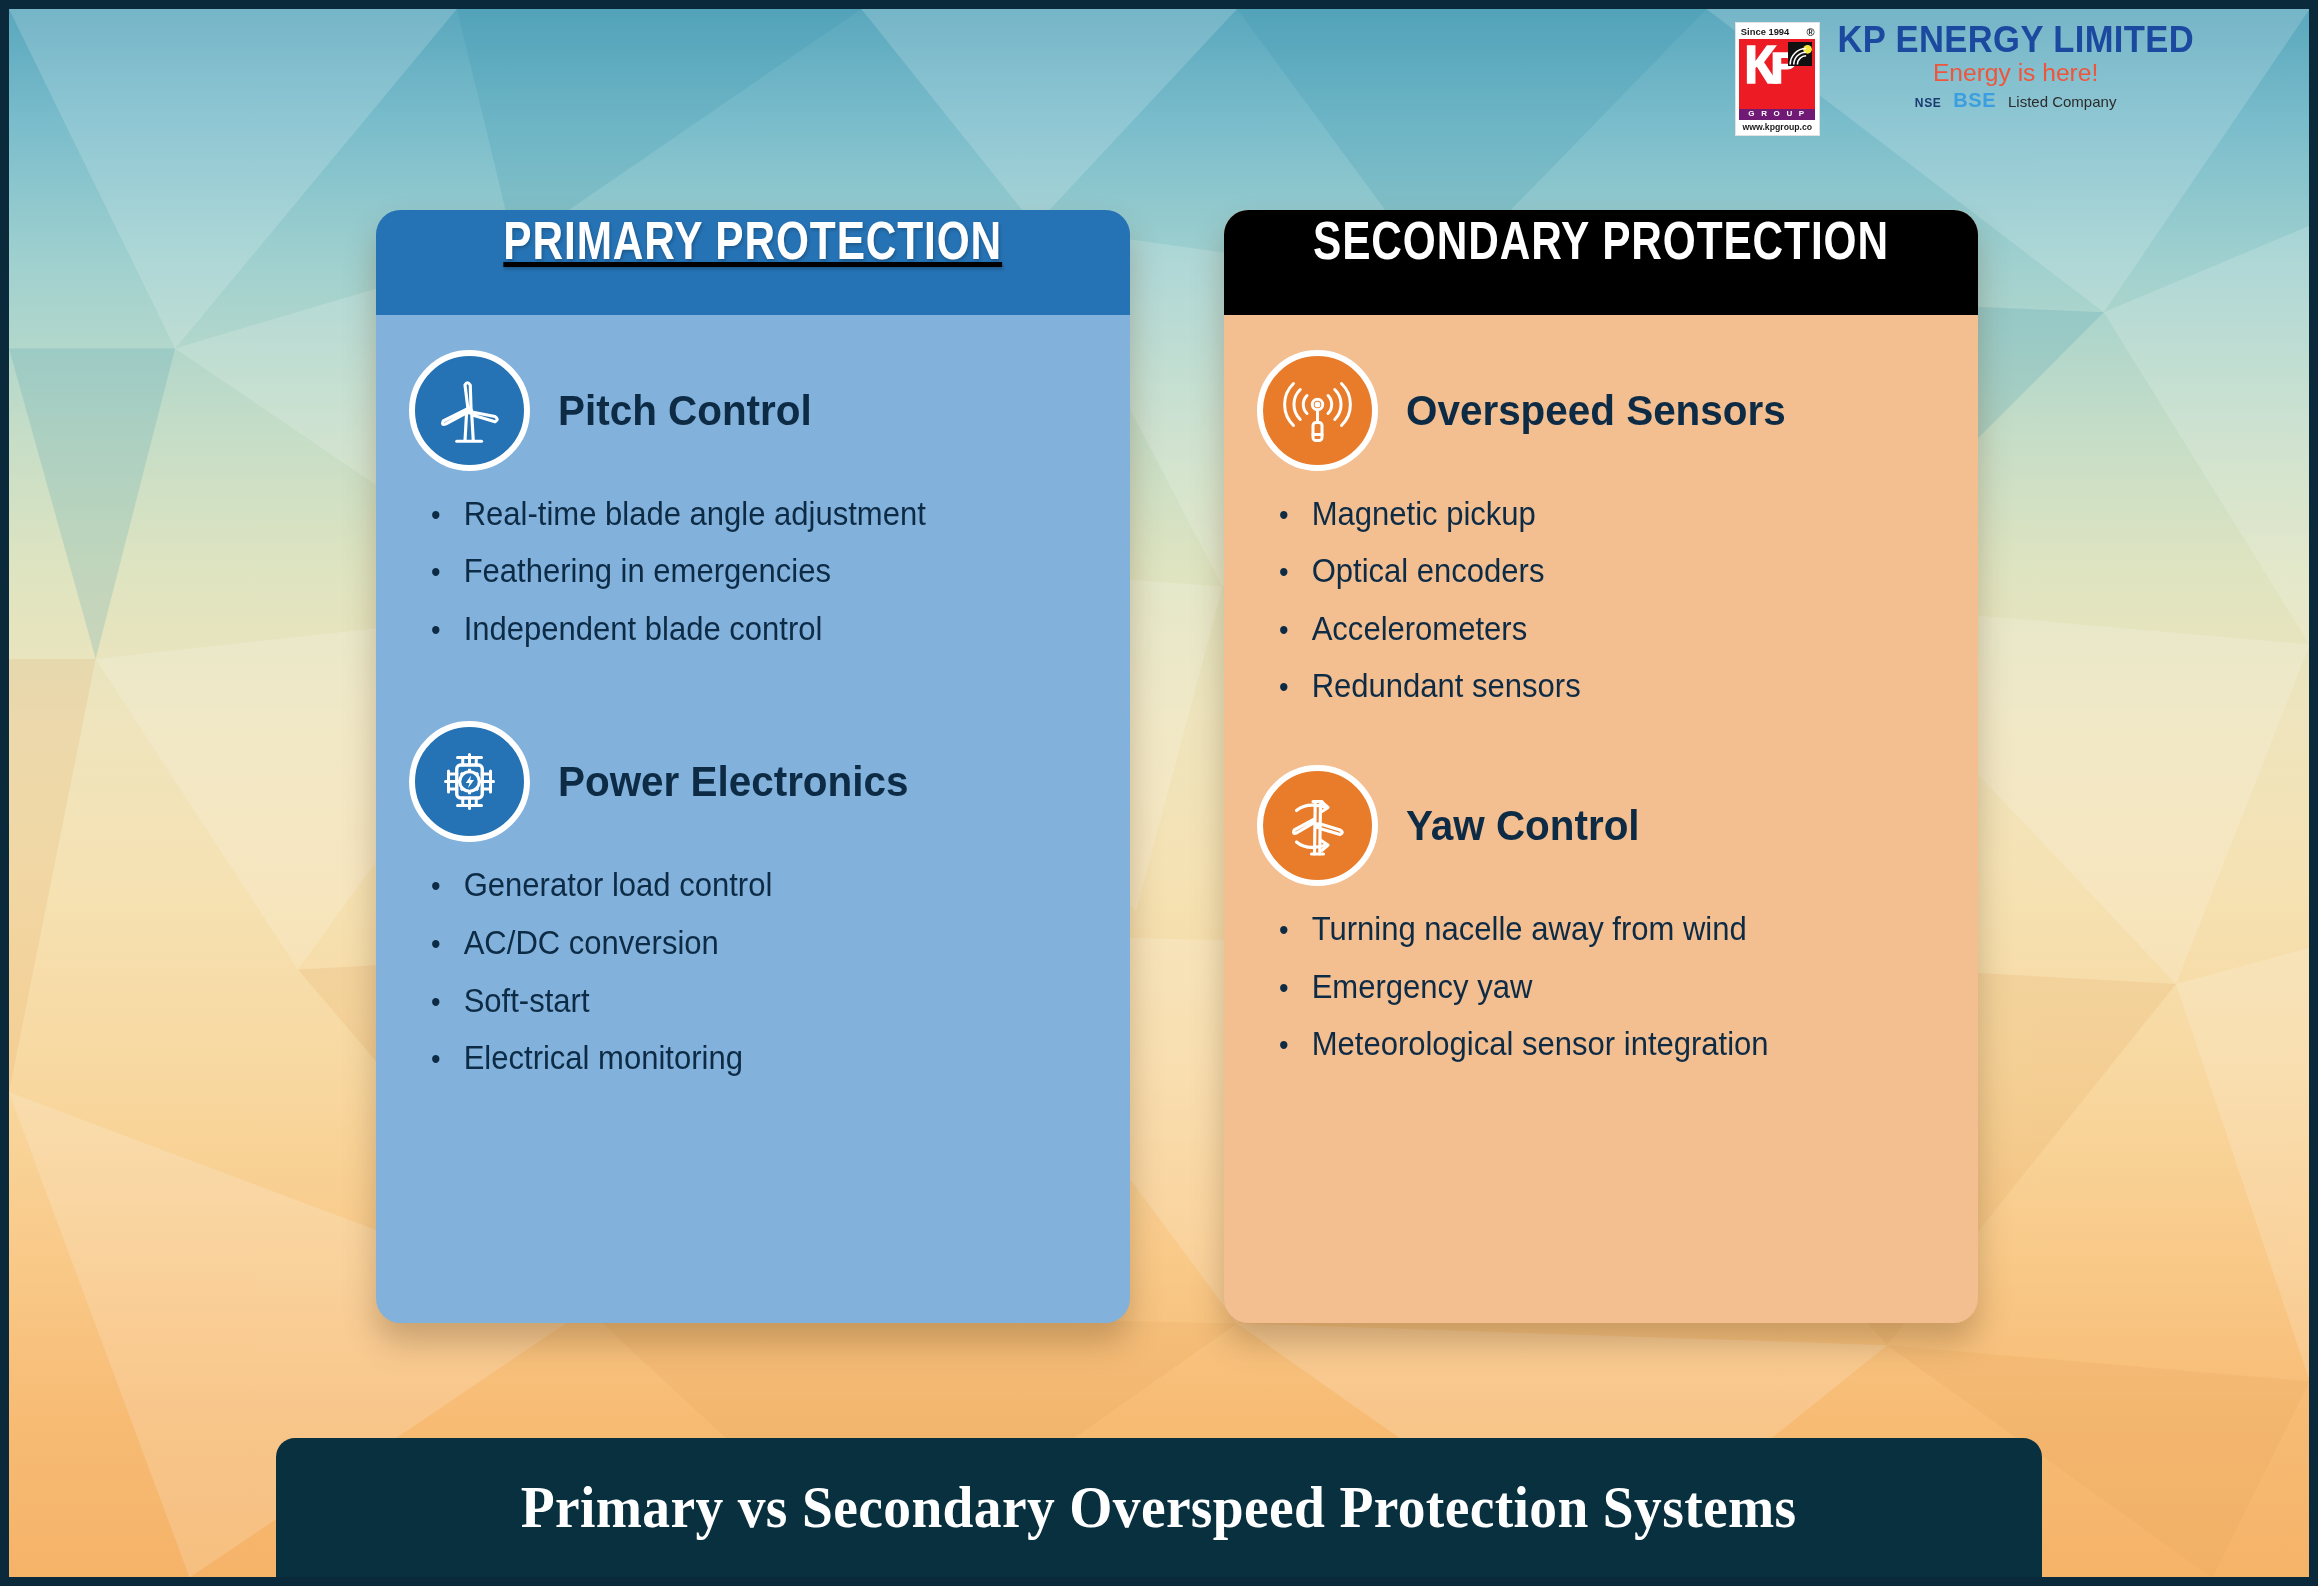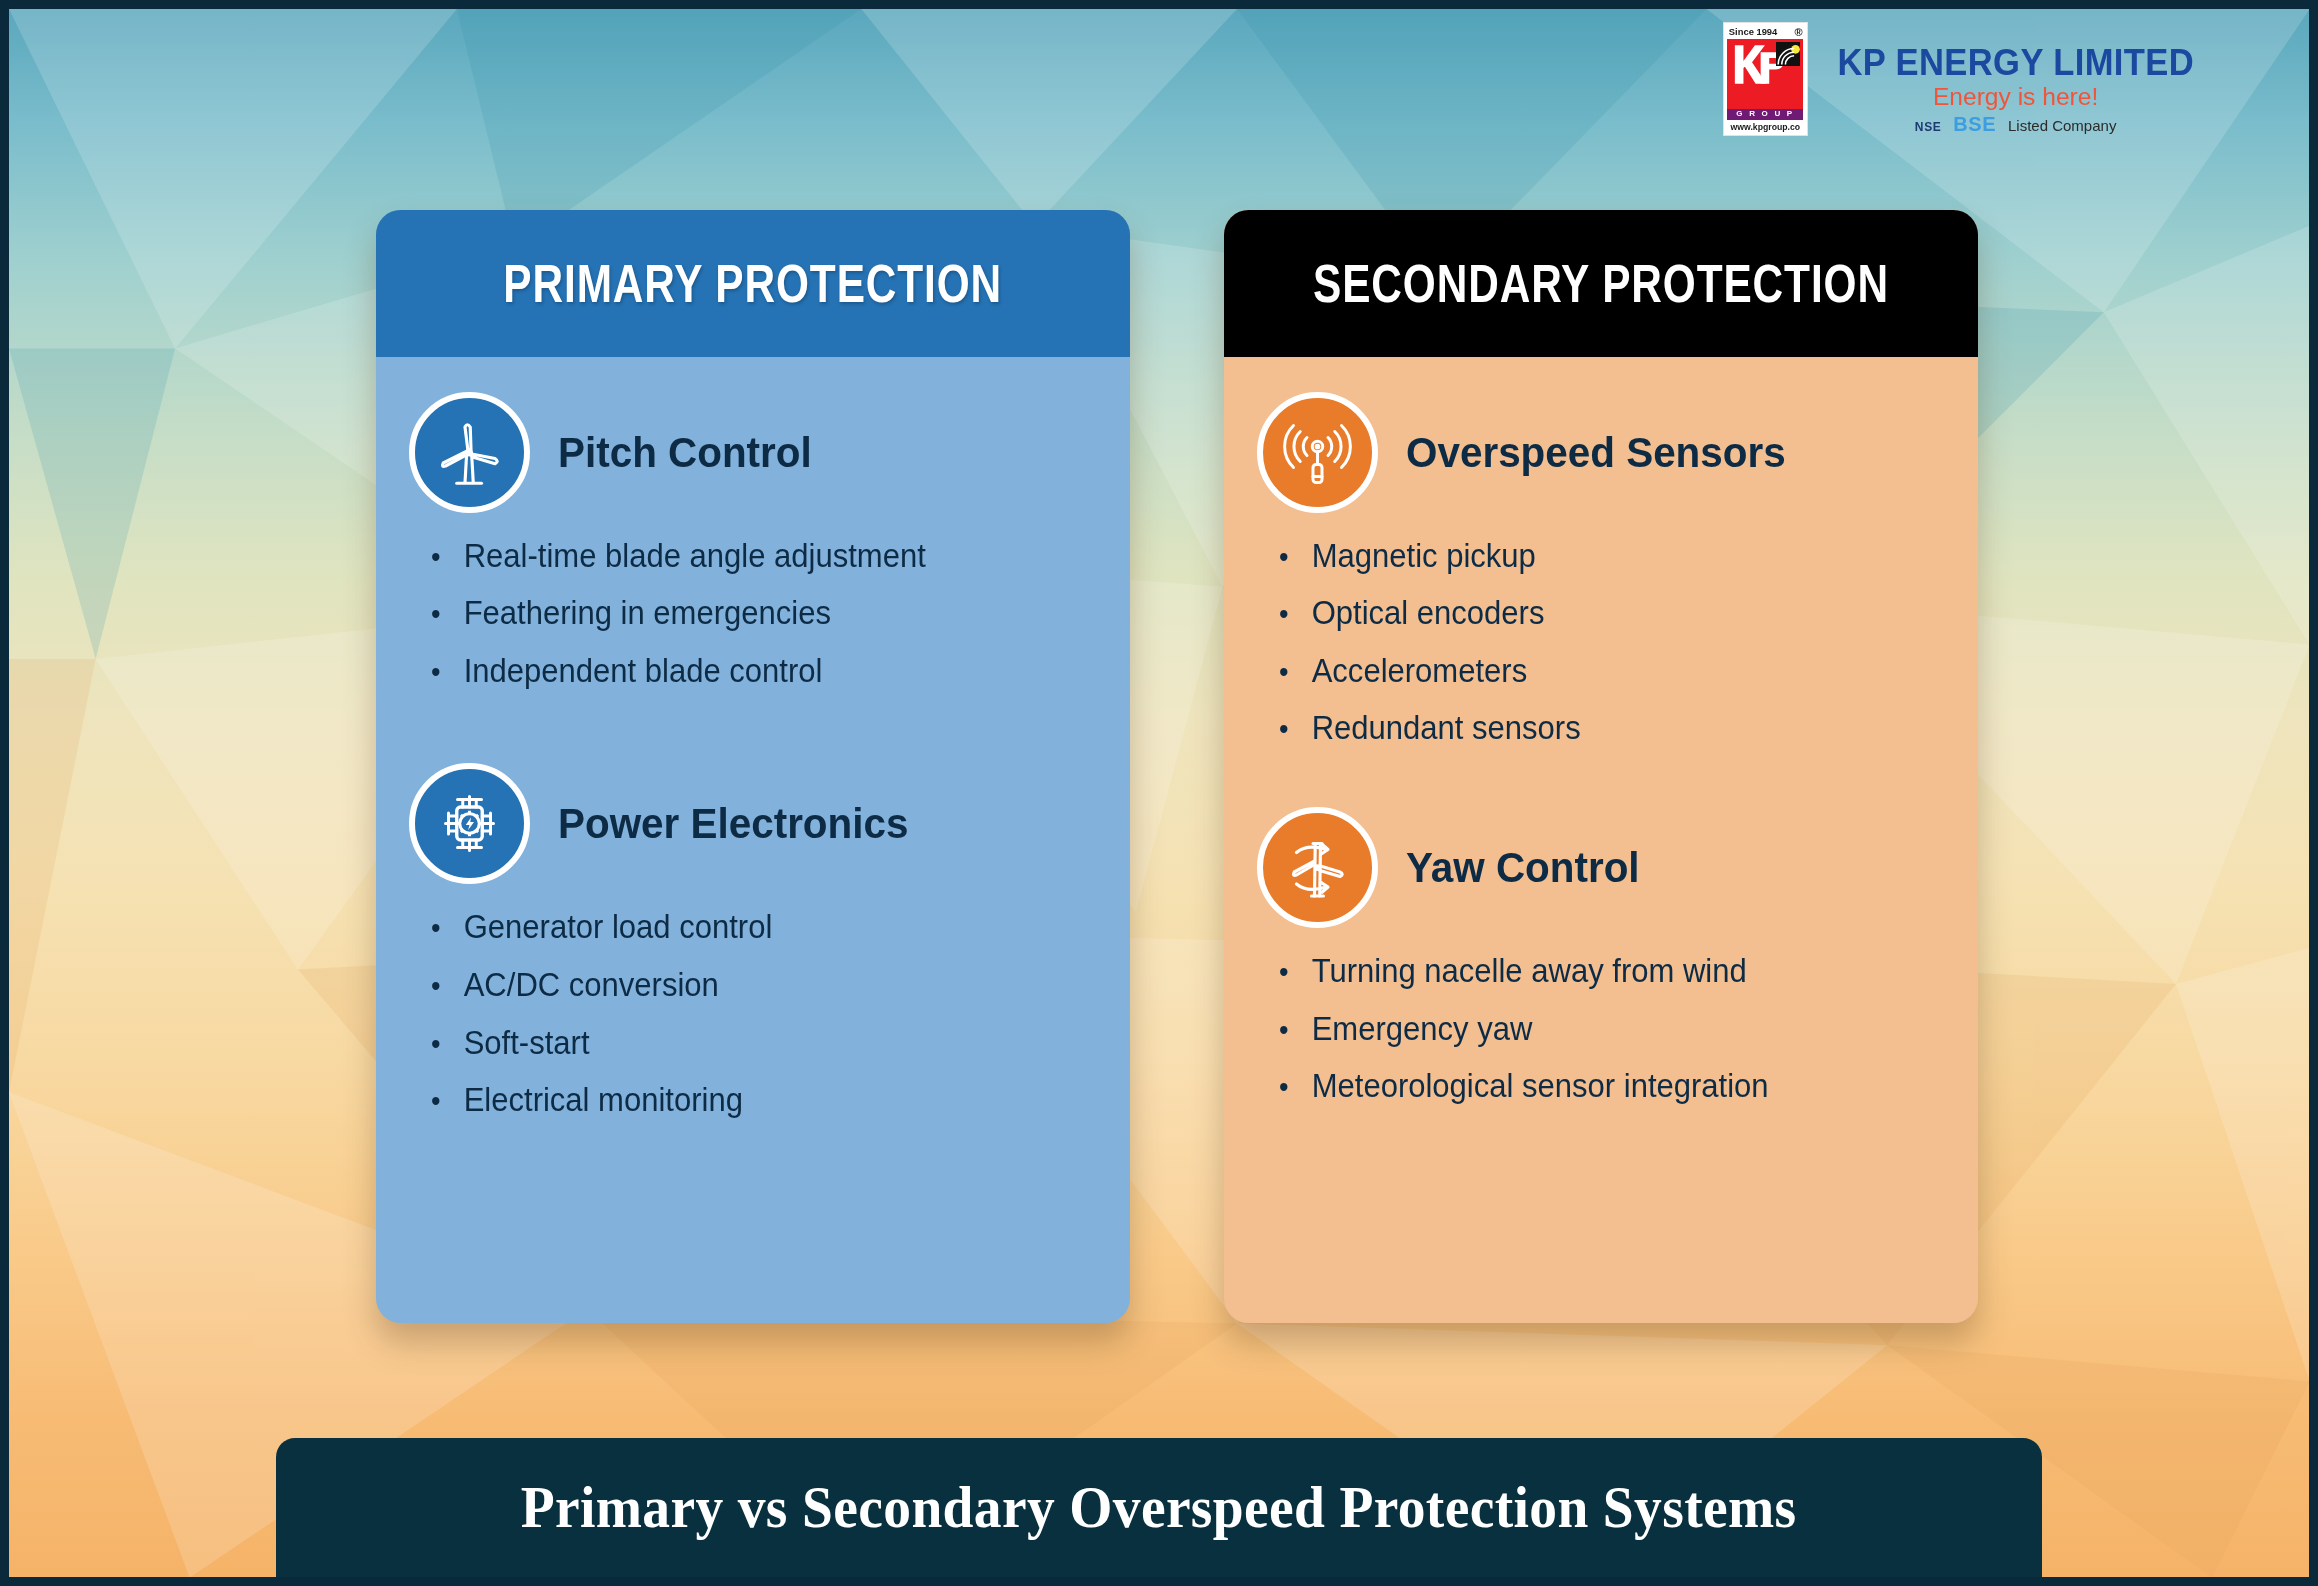--- a/index.html
+++ b/index.html
@@ -35,21 +35,21 @@
         #f8d8a0 68%,
         #f9c988 80%,
         #f7bb74 90%,
         #f5b368 100%);
   }
   #poly { position: absolute; inset: 0; width: 100%; height: 100%; }
 
   
   #brand {
     position: absolute; right: 108px; top: 13px;
-    display: flex; align-items: flex-end; gap: 22px;
+    display: flex; align-items: flex-start; gap: 10px;
     z-index: 6;
   }
   .kp-mark {
     width: 85px; height: 114px;
     background: #ffffff;
     padding: 3.6px 3.6px 2.9px 3.6px;
     display: flex; flex-direction: column;
     border: 0.7px solid #e2e2e2;
   }
   .kp-since {
@@ -99,22 +99,22 @@
     width: 754px;
     top: 201px;
     border-radius: 24.6px;
     overflow: hidden;
     box-shadow: 0 19px 32px rgba(90,60,25,0.30);
   }
   #card-primary   { left: 367px;  background: #82b2dc; height: 1113px; }
   #card-secondary { left: 1215px; background: #f3be90; height: 1113px; }
 
   .card-header {
-    height: 147px;
-    display: flex; align-items: center; justify-content: center;
+    height: 105px;
+    display: flex; justify-content: center; text-decoration: underline;
   }
   #card-primary   .card-header { background: #2572b4; }
   #card-secondary .card-header { background: #000000; }
 
   .card-header-title {
     color: #ffffff;
     font-size: 53px;
     font-weight: 700;
     letter-spacing: 1.1px;
     transform: scaleX(0.80);

